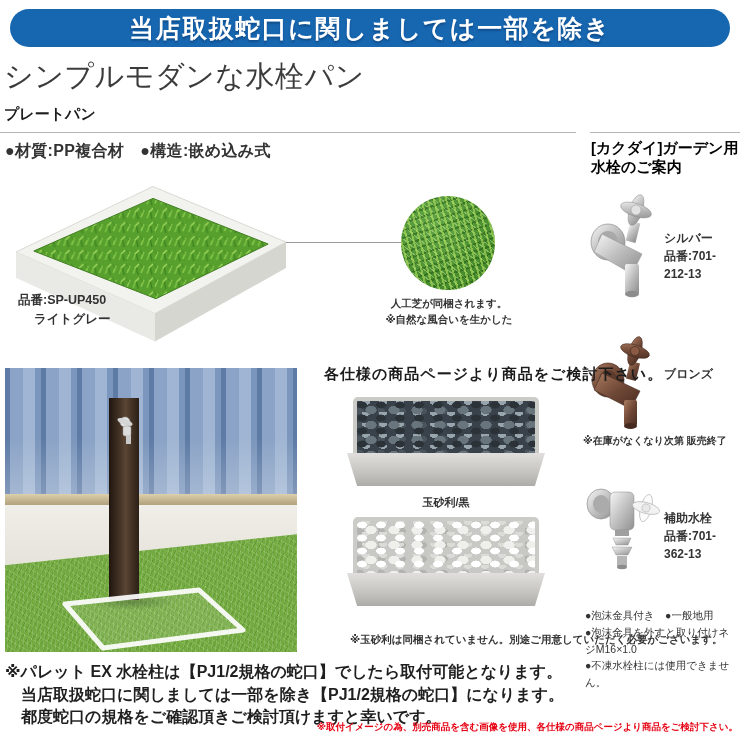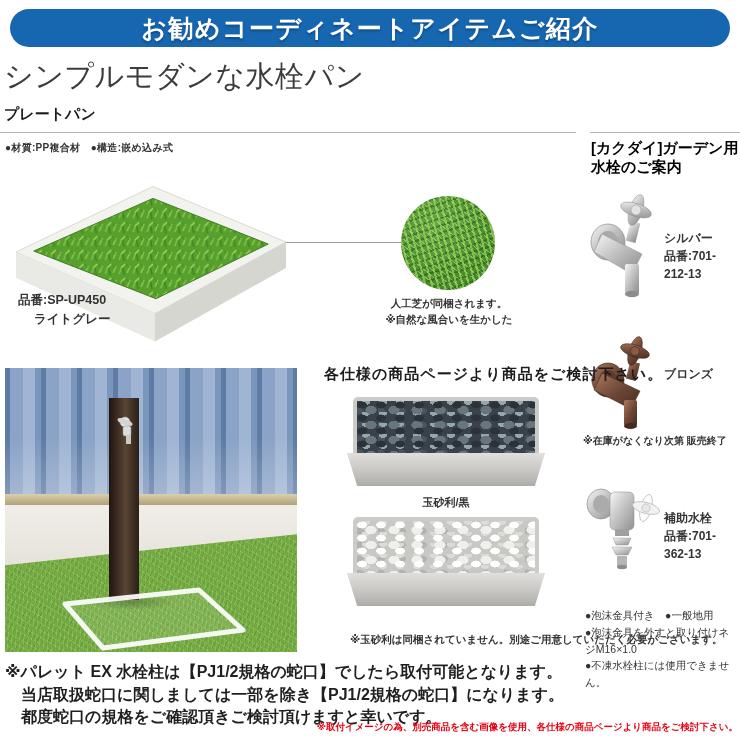--- a/index.html
+++ b/index.html
@@ -12,21 +12,21 @@
           display:flex;align-items:center;justify-content:center;
           color:#fff;font-size:25px;font-weight:bold;letter-spacing:1.5px;
           text-shadow:0 2px 2px rgba(8,48,96,.45);}
 
   .heading{left:4px;top:57px;font-size:29px;color:#3c3c3c;letter-spacing:.5px;}
   .section-label{left:4px;top:105px;font-size:15px;font-weight:bold;color:#1c1c1c;}
   .hr{height:1px;background:#b5b5b2;}
   .hr-main{left:0;top:132px;width:576px;}
   .hr-right{left:590px;top:132px;width:150px;}
 
-  .spec{left:5px;top:141px;font-size:10px;font-weight:bold;color:#333;letter-spacing:.3px;}
+  .spec{left:5px;top:141px;font-size:16px;font-weight:bold;color:#333;letter-spacing:.3px;}
 
   .plate-svg{left:6px;top:163px;width:288px;height:184px;}
   .partno{left:18px;top:291px;font-size:12.5px;font-weight:bold;color:#333;line-height:1.5;}
   .partno .ind{padding-left:16px;}
 
   .connector{left:286px;top:242px;width:117px;height:1px;background:#9a9a9a;}
 
   .grass-circle{left:401px;top:196px;width:94px;height:94px;border-radius:50%;
     background-color:#4e9a2e;
     background-image:
@@ -97,21 +97,21 @@
   .footer{left:5px;top:661px;font-size:16px;font-weight:bold;color:#1f1f1f;line-height:1.42;}
   .footer .ind{padding-left:16px;}
   .red-note{left:0;top:721px;width:738px;text-align:right;font-size:9.5px;font-weight:bold;}
 </style>
 </head>
 <body>
 
 <div class="page">
 
   <div class="abs banner" style="background:#1766b0;">
-    <span>お勧めコーディネートアイテムご紹介</span>
+    <span>当店取扱蛇口に関しましては一部を除き</span>
   </div>
 
   <div class="abs heading">シンプルモダンな水栓パン</div>
   <div class="abs section-label">プレートパン</div>
   <div class="abs hr hr-main"></div>
   <div class="abs hr hr-right"></div>
 
   <div class="abs spec">●材質:PP複合材　●構造:嵌め込み式</div>
 
   <svg class="abs plate-svg" viewBox="0 0 290 182">

